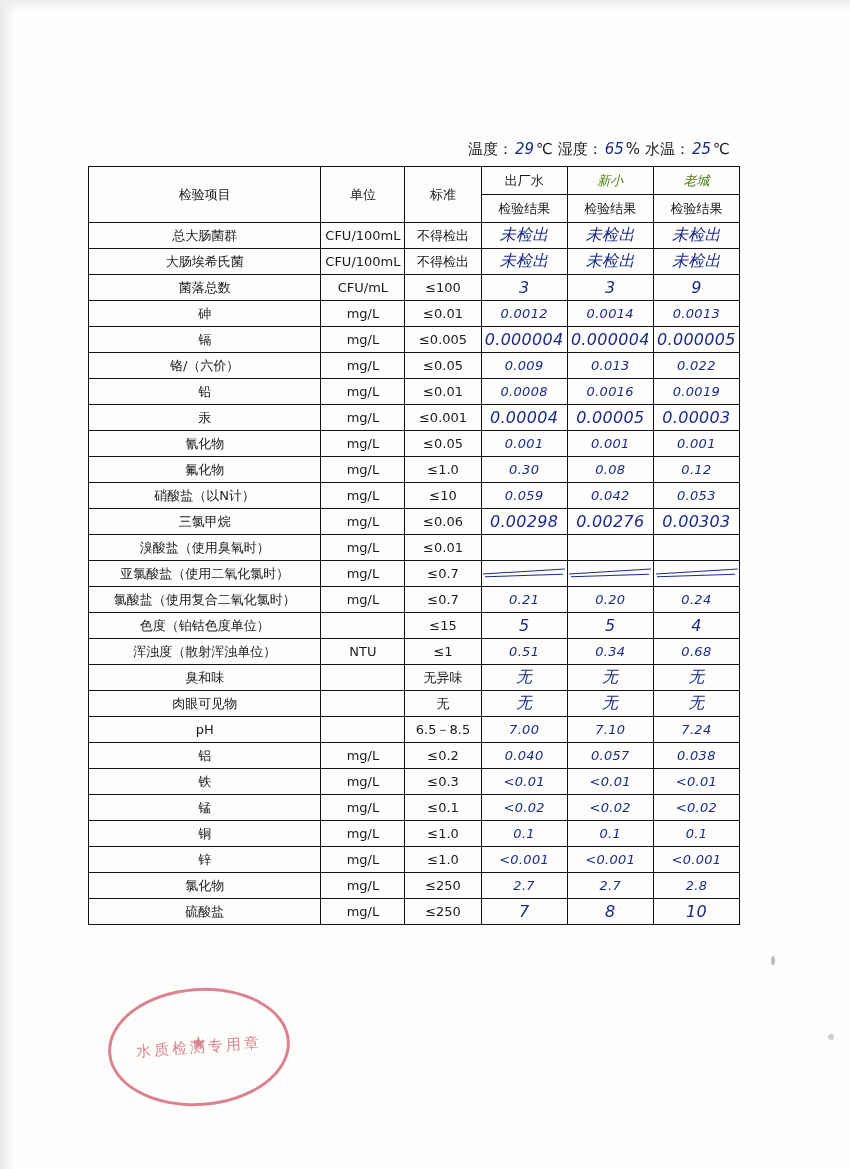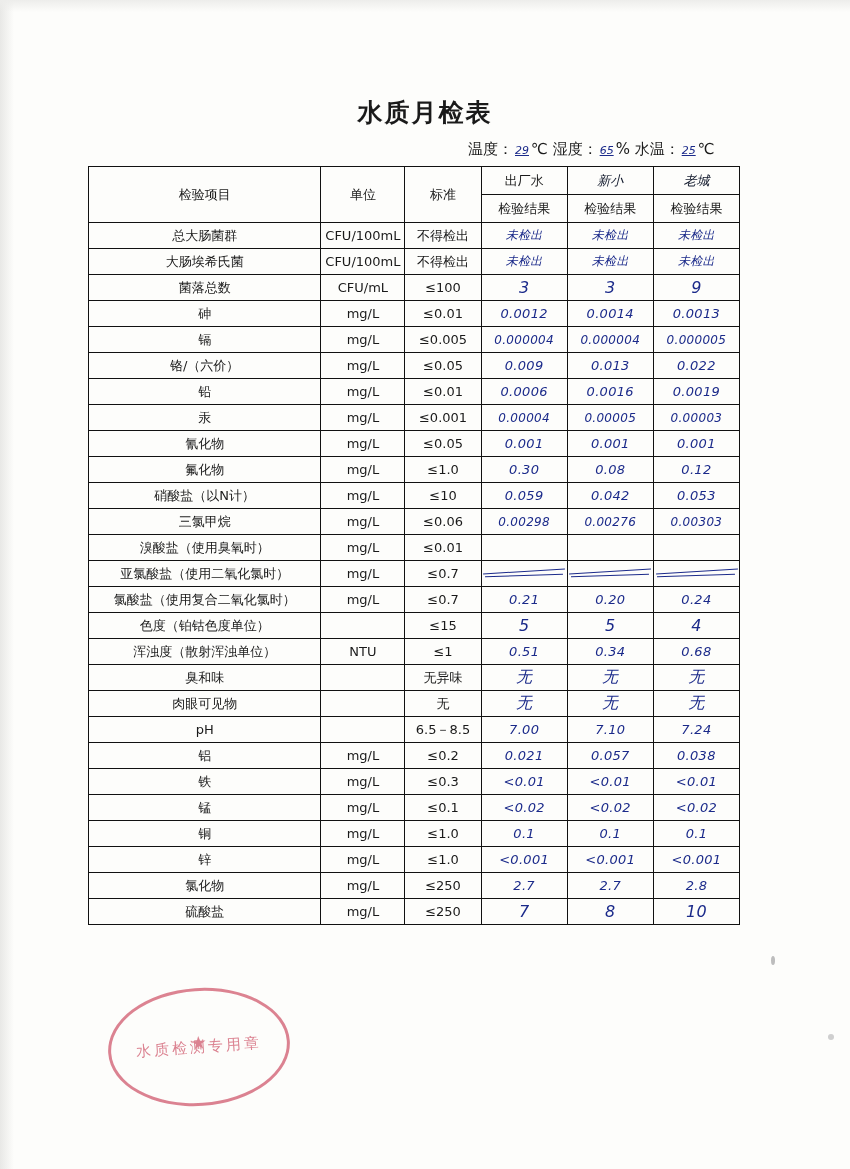--- a/index.html
+++ b/index.html
@@ -35,24 +35,23 @@
     position: absolute;
     top: 140px;
     left: 468px;
     font-size: 15px;
     white-space: nowrap;
     font-family: "DejaVu Sans", sans-serif;
   }
   .conditions .hw {
     font-family: "DejaVu Sans", sans-serif;
     color: #1b2a8a;
-    font-size: 11px;
+    font-size: 15px;
     font-style: italic;
     padding: 0 2px;
-    text-decoration: underline;
   }
   table.sheet {
     position: absolute;
     top: 166px;
     left: 88px;
     width: 652px;
     border-collapse: collapse;
     table-layout: fixed;
   }
   table.sheet td, table.sheet th {
@@ -74,36 +73,36 @@
   td.unit, td.std {
     font-size: 12px;
     font-family: "Liberation Serif", serif;
   }
   td.std { font-size: 12.5px; }
 
   .hdr-top { height: 28px; }
   .hdr-bot { height: 28px; }
 
   .site-name {
-    color: #0f172a;
+    color: #4d7c0f;
     font-family: "DejaVu Sans", sans-serif;
     font-size: 17px;
     font-style: italic;
     font-weight: bold;
   }
   .hdr-plain { font-size: 14px; }
 
   td.res {
     color: #1b2a8a;
     font-family: "DejaVu Sans", sans-serif;
     font-size: 14px;
     font-style: italic;
     letter-spacing: 0.3px;
   }
-  td.res.small { font-size: 12px; }
+  td.res.small { font-size: 16px; }
   td.res.big { font-size: 16px; }
 
   .strike-cell {
     position: relative;
   }
   .strike-line {
     position: absolute;
     left: 4%;
     top: 55%;
     width: 92%;
@@ -168,21 +167,20 @@
     background: linear-gradient(to bottom, #ededeb, rgba(255,255,255,0));
   }
 </style>
 </head>
 <body>
 
 <div class="page">
   <div class="edge-shadow-left"></div>
   <div class="edge-shadow-top"></div>
 
-  <div class="title">水质月检表</div>
 
   <div class="conditions">
     <span>温度：</span><span class="hw">29</span><span>℃</span>
     <span>湿度：</span><span class="hw">65</span><span>%</span>
     <span>水温：</span><span class="hw">25</span><span>℃</span>
   </div>
 
   <table class="sheet">
     <colgroup>
       <col class="c-item">
@@ -251,21 +249,21 @@
           <td class="unit">mg/L</td>
           <td class="std">≤0.05</td>
           <td class="res ">0.009</td>
           <td class="res ">0.013</td>
           <td class="res ">0.022</td>
         </tr>
         <tr>
           <td class="item">铅</td>
           <td class="unit">mg/L</td>
           <td class="std">≤0.01</td>
-          <td class="res ">0.0006</td>
+          <td class="res ">0.0008</td>
           <td class="res ">0.0016</td>
           <td class="res ">0.0019</td>
         </tr>
         <tr>
           <td class="item">汞</td>
           <td class="unit">mg/L</td>
           <td class="std">≤0.001</td>
           <td class="res small">0.00004</td>
           <td class="res small">0.00005</td>
           <td class="res small">0.00003</td>
@@ -372,21 +370,21 @@
           <td class="unit"></td>
           <td class="std">6.5－8.5</td>
           <td class="res ">7.00</td>
           <td class="res ">7.10</td>
           <td class="res ">7.24</td>
         </tr>
         <tr>
           <td class="item">铝</td>
           <td class="unit">mg/L</td>
           <td class="std">≤0.2</td>
-          <td class="res ">0.021</td>
+          <td class="res ">0.040</td>
           <td class="res ">0.057</td>
           <td class="res ">0.038</td>
         </tr>
         <tr>
           <td class="item">铁</td>
           <td class="unit">mg/L</td>
           <td class="std">≤0.3</td>
           <td class="res ">&lt;0.01</td>
           <td class="res ">&lt;0.01</td>
           <td class="res ">&lt;0.01</td>

